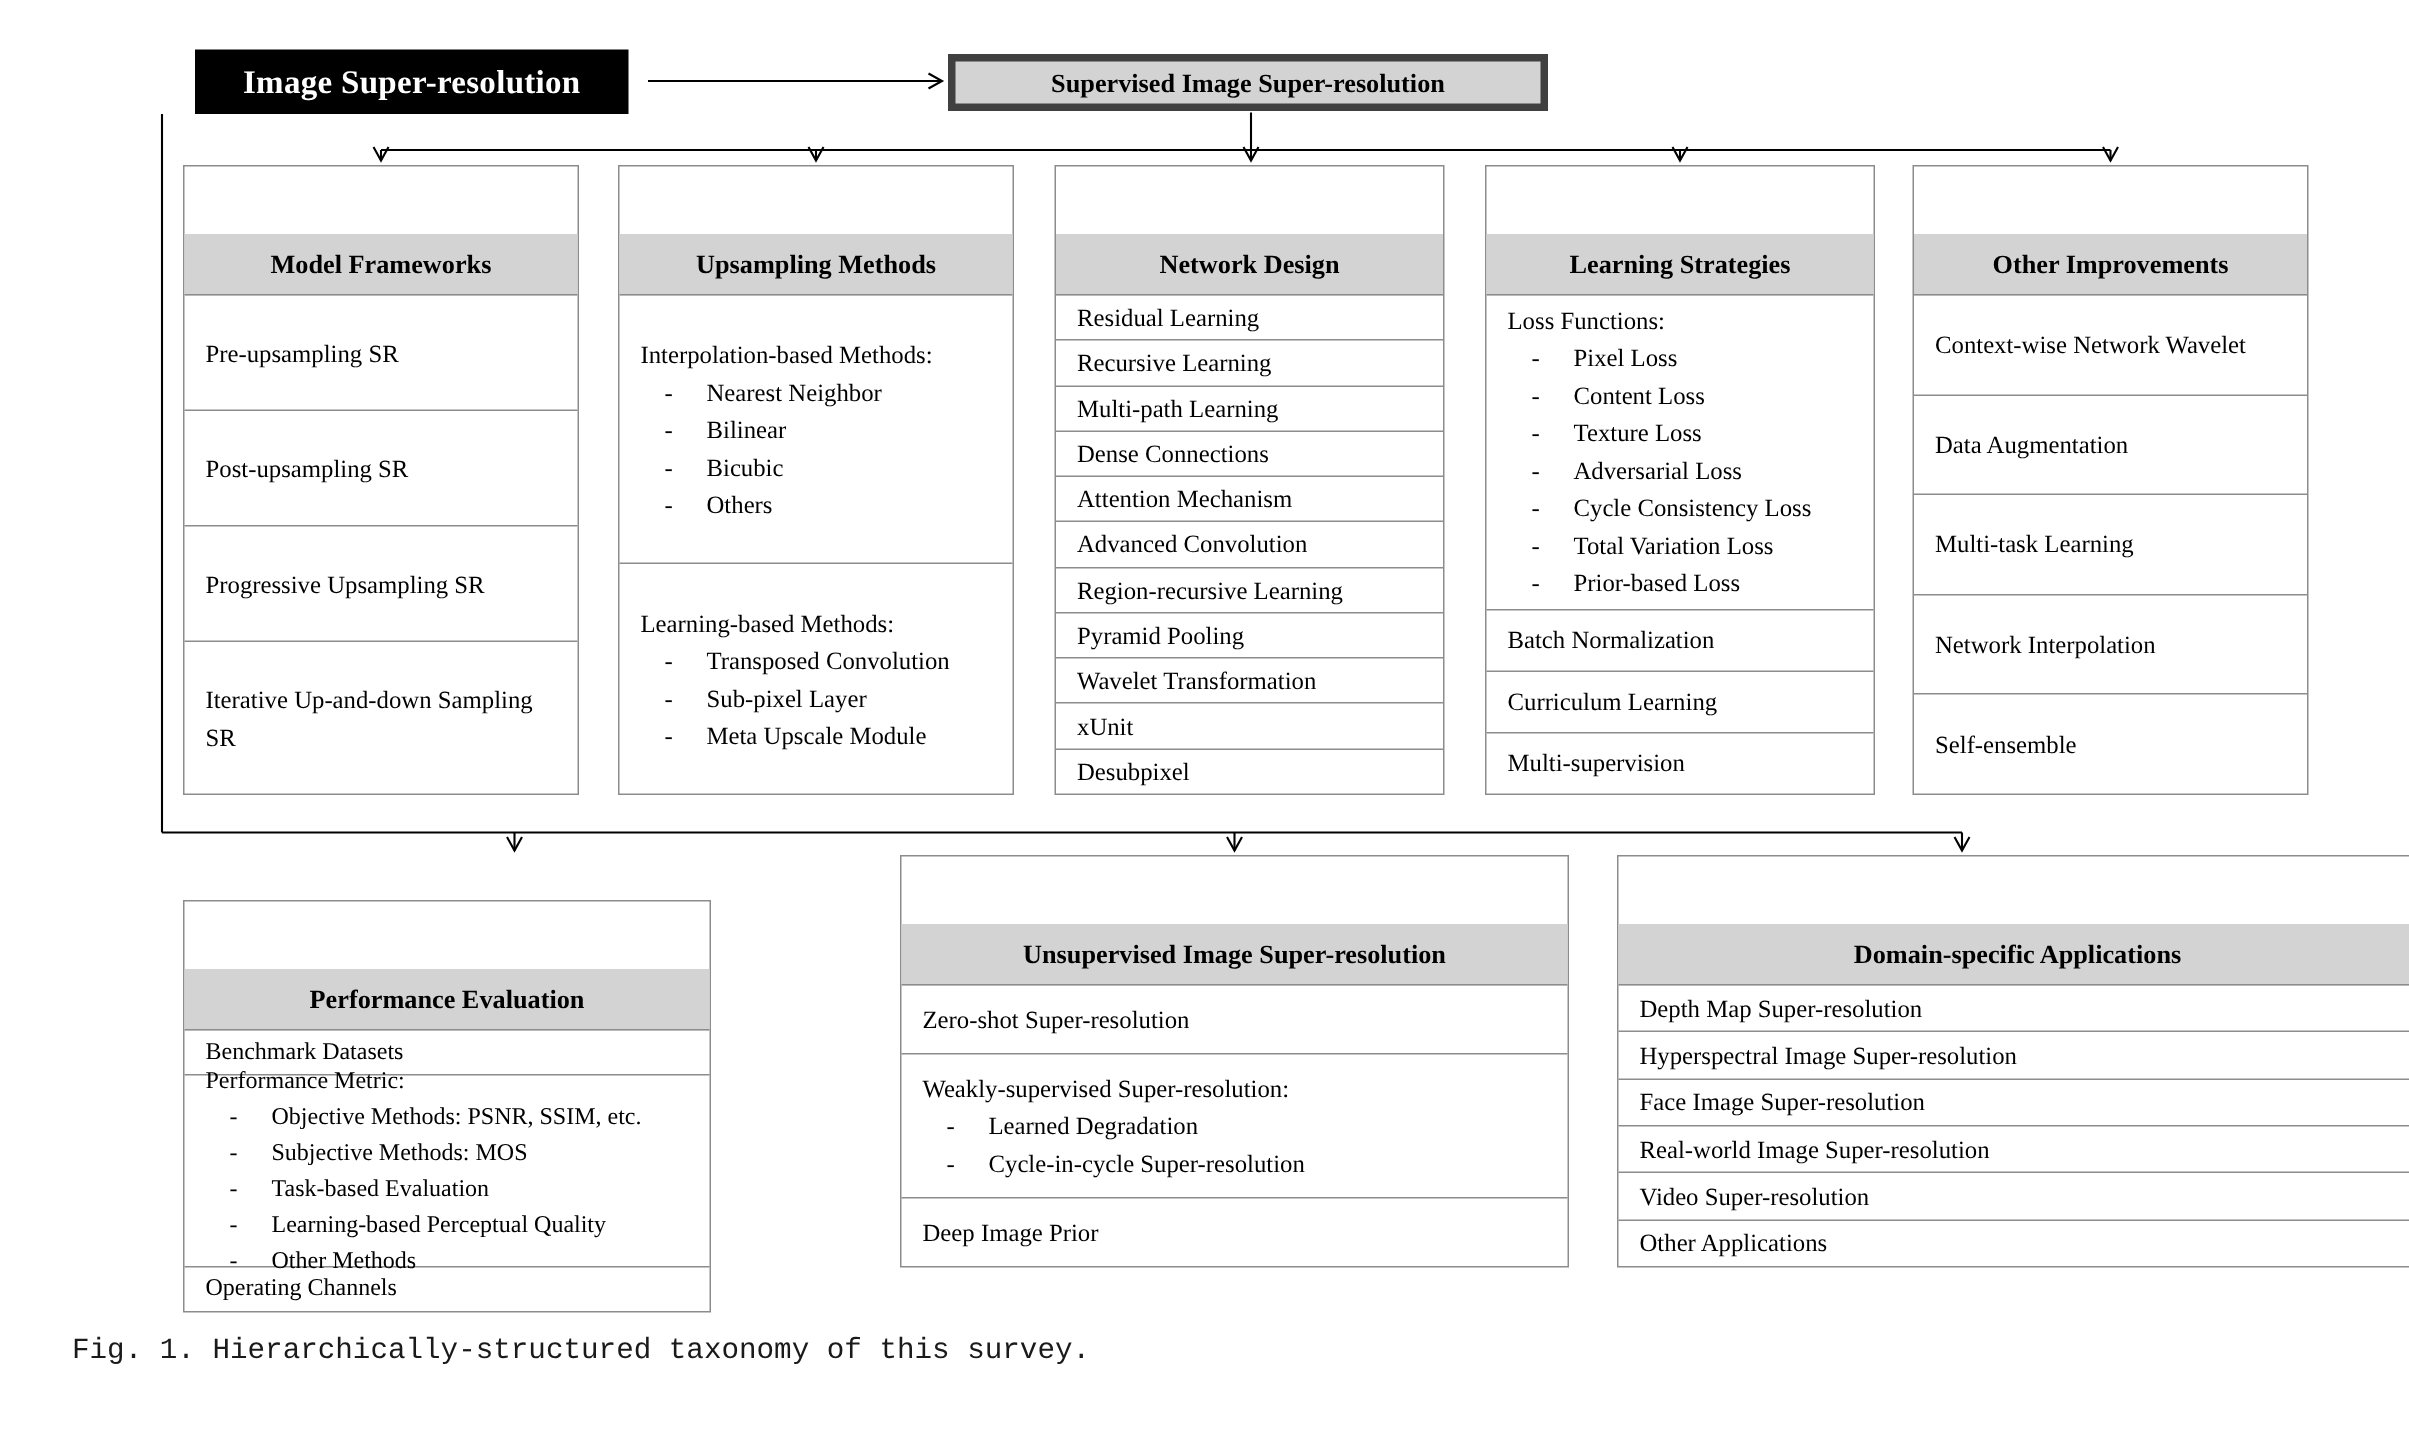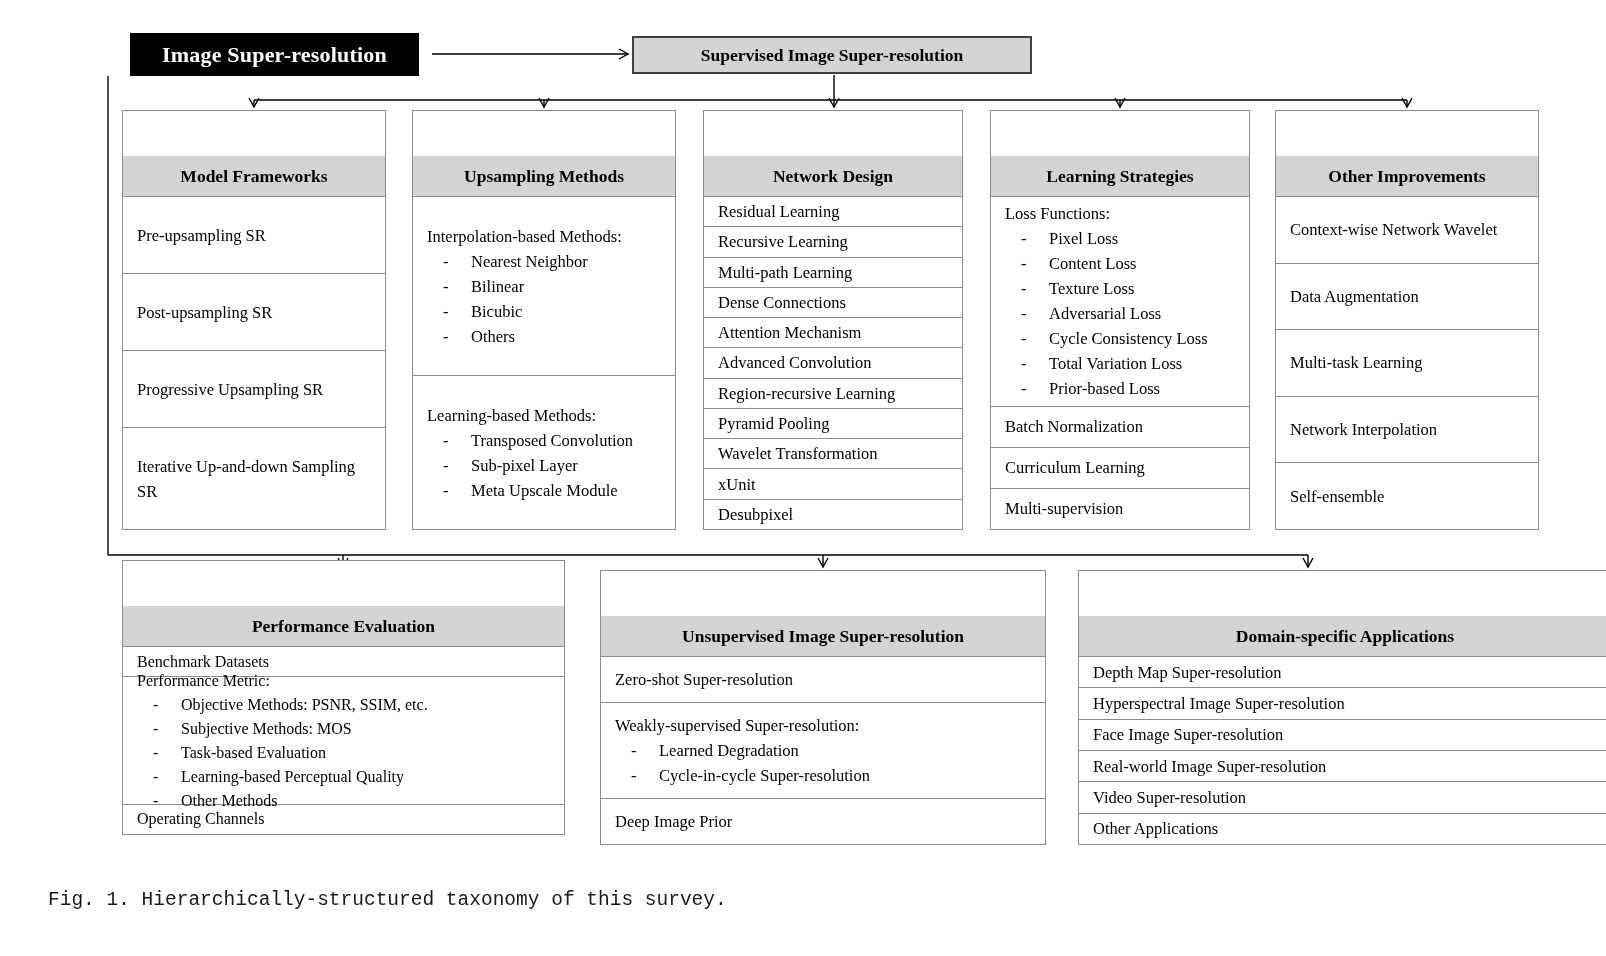--- a/index.html
+++ b/index.html
@@ -12,21 +12,21 @@
   .node { position:absolute; z-index:1; }
 
   .root-box {
     left:85px; top:33px; width:289px; height:43px;
     background:#000000; color:#ffffff;
     display:flex; align-items:center; justify-content:center;
     font-weight:bold; font-size:22px; letter-spacing:0.2px;margin-left:45px;
   }
   .sup-box {
     left:632px; top:36px; width:400px; height:38px;
-    background:#d3d3d3; border:2px solid #404040;
+    background:#d3d3d3; border:5px solid #404040;
     display:flex; align-items:center; justify-content:center;
     font-weight:bold; font-size:17.5px;
   }
 
   .col {
     position:absolute; z-index:1;
     border:1px solid #8c8c8c; background:#fff;
     display:flex; flex-direction:column;
   }
   .col-header {
@@ -210,21 +210,21 @@
         </div>
         <div class="cell">
           <div class="cell-text">Network Interpolation</div>
         </div>
         <div class="cell">
           <div class="cell-text">Self-ensemble</div>
         </div>
       </div>
   </div>
 
-  <div class="col tight" style="left:122px; top:560px; width:443px; height:275px;">
+  <div class="col tight" style="left:122px; top:600px; width:352px; height:275px;">
     <div class="col-header">Performance Evaluation</div>
     <div class="col-body">
         <div class="cell">
           <div class="cell-text">Benchmark Datasets</div>
         </div>
         <div class="cell">
           <div class="cell-text">Performance Metric:</div>
           <div class="bullet"><span>Objective Methods: PSNR, SSIM, etc.</span></div>
           <div class="bullet"><span>Subjective Methods: MOS</span></div>
           <div class="bullet"><span>Task-based Evaluation</span></div>

